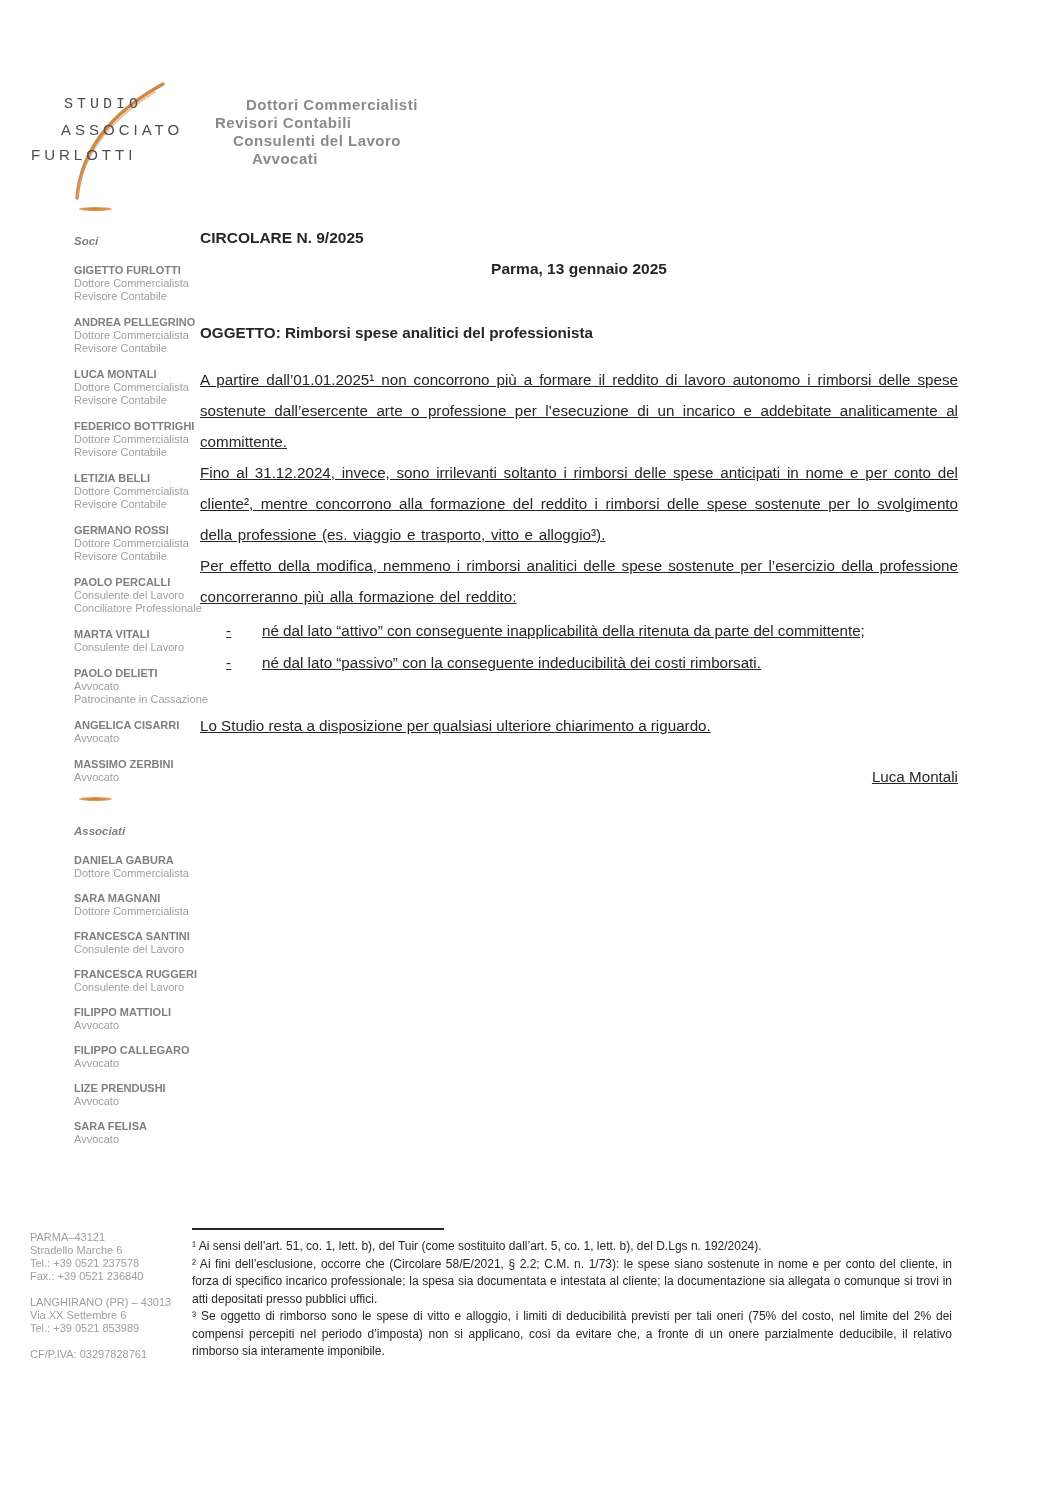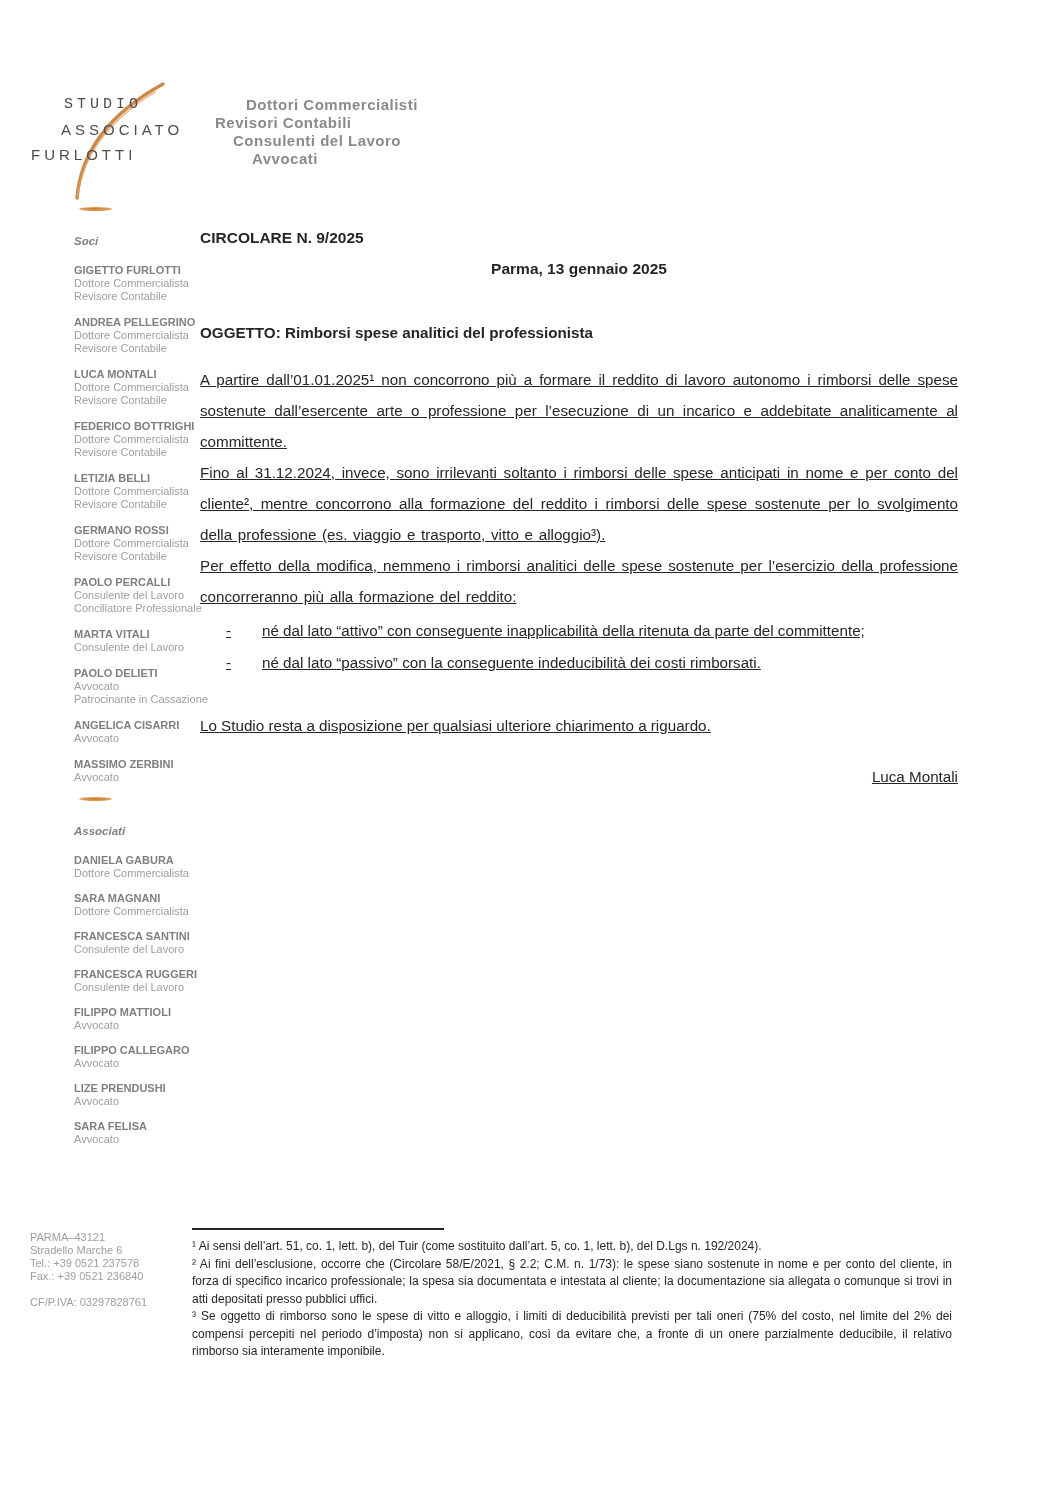--- a/index.html
+++ b/index.html
@@ -179,20 +179,25 @@
         </div>
       </div>
   </div>
 
   <div class="contact">
     <div class="contact-block" id="contact-block-1">
         <div>PARMA–43121</div>
         <div>Stradello Marche 6</div>
         <div>Tel.:  +39 0521 237578</div>
         <div>Fax.: +39 0521 236840</div>
+      </div>
+    <div class="contact-block" id="contact-block-2">
+        <div>LANGHIRANO (PR) – 43013</div>
+        <div>Via XX Settembre 6</div>
+        <div>Tel.:  +39 0521 853989</div>
       </div>
     <div>CF/P.IVA: 03297828761</div>
   </div>
 
   <div class="main">
     <div class="circolare">CIRCOLARE N. 9/2025</div>
     <div class="dateline">Parma, 13 gennaio 2025</div>
     <div class="subject">OGGETTO: Rimborsi spese analitici del professionista</div>
     <div class="bodytext">
       <div class="para">A partire dall’01.01.2025¹ non concorrono più a formare il reddito di lavoro autonomo i rimborsi delle spese sostenute dall’esercente arte o professione per l’esecuzione di un incarico e addebitate analiticamente al committente.</div>

